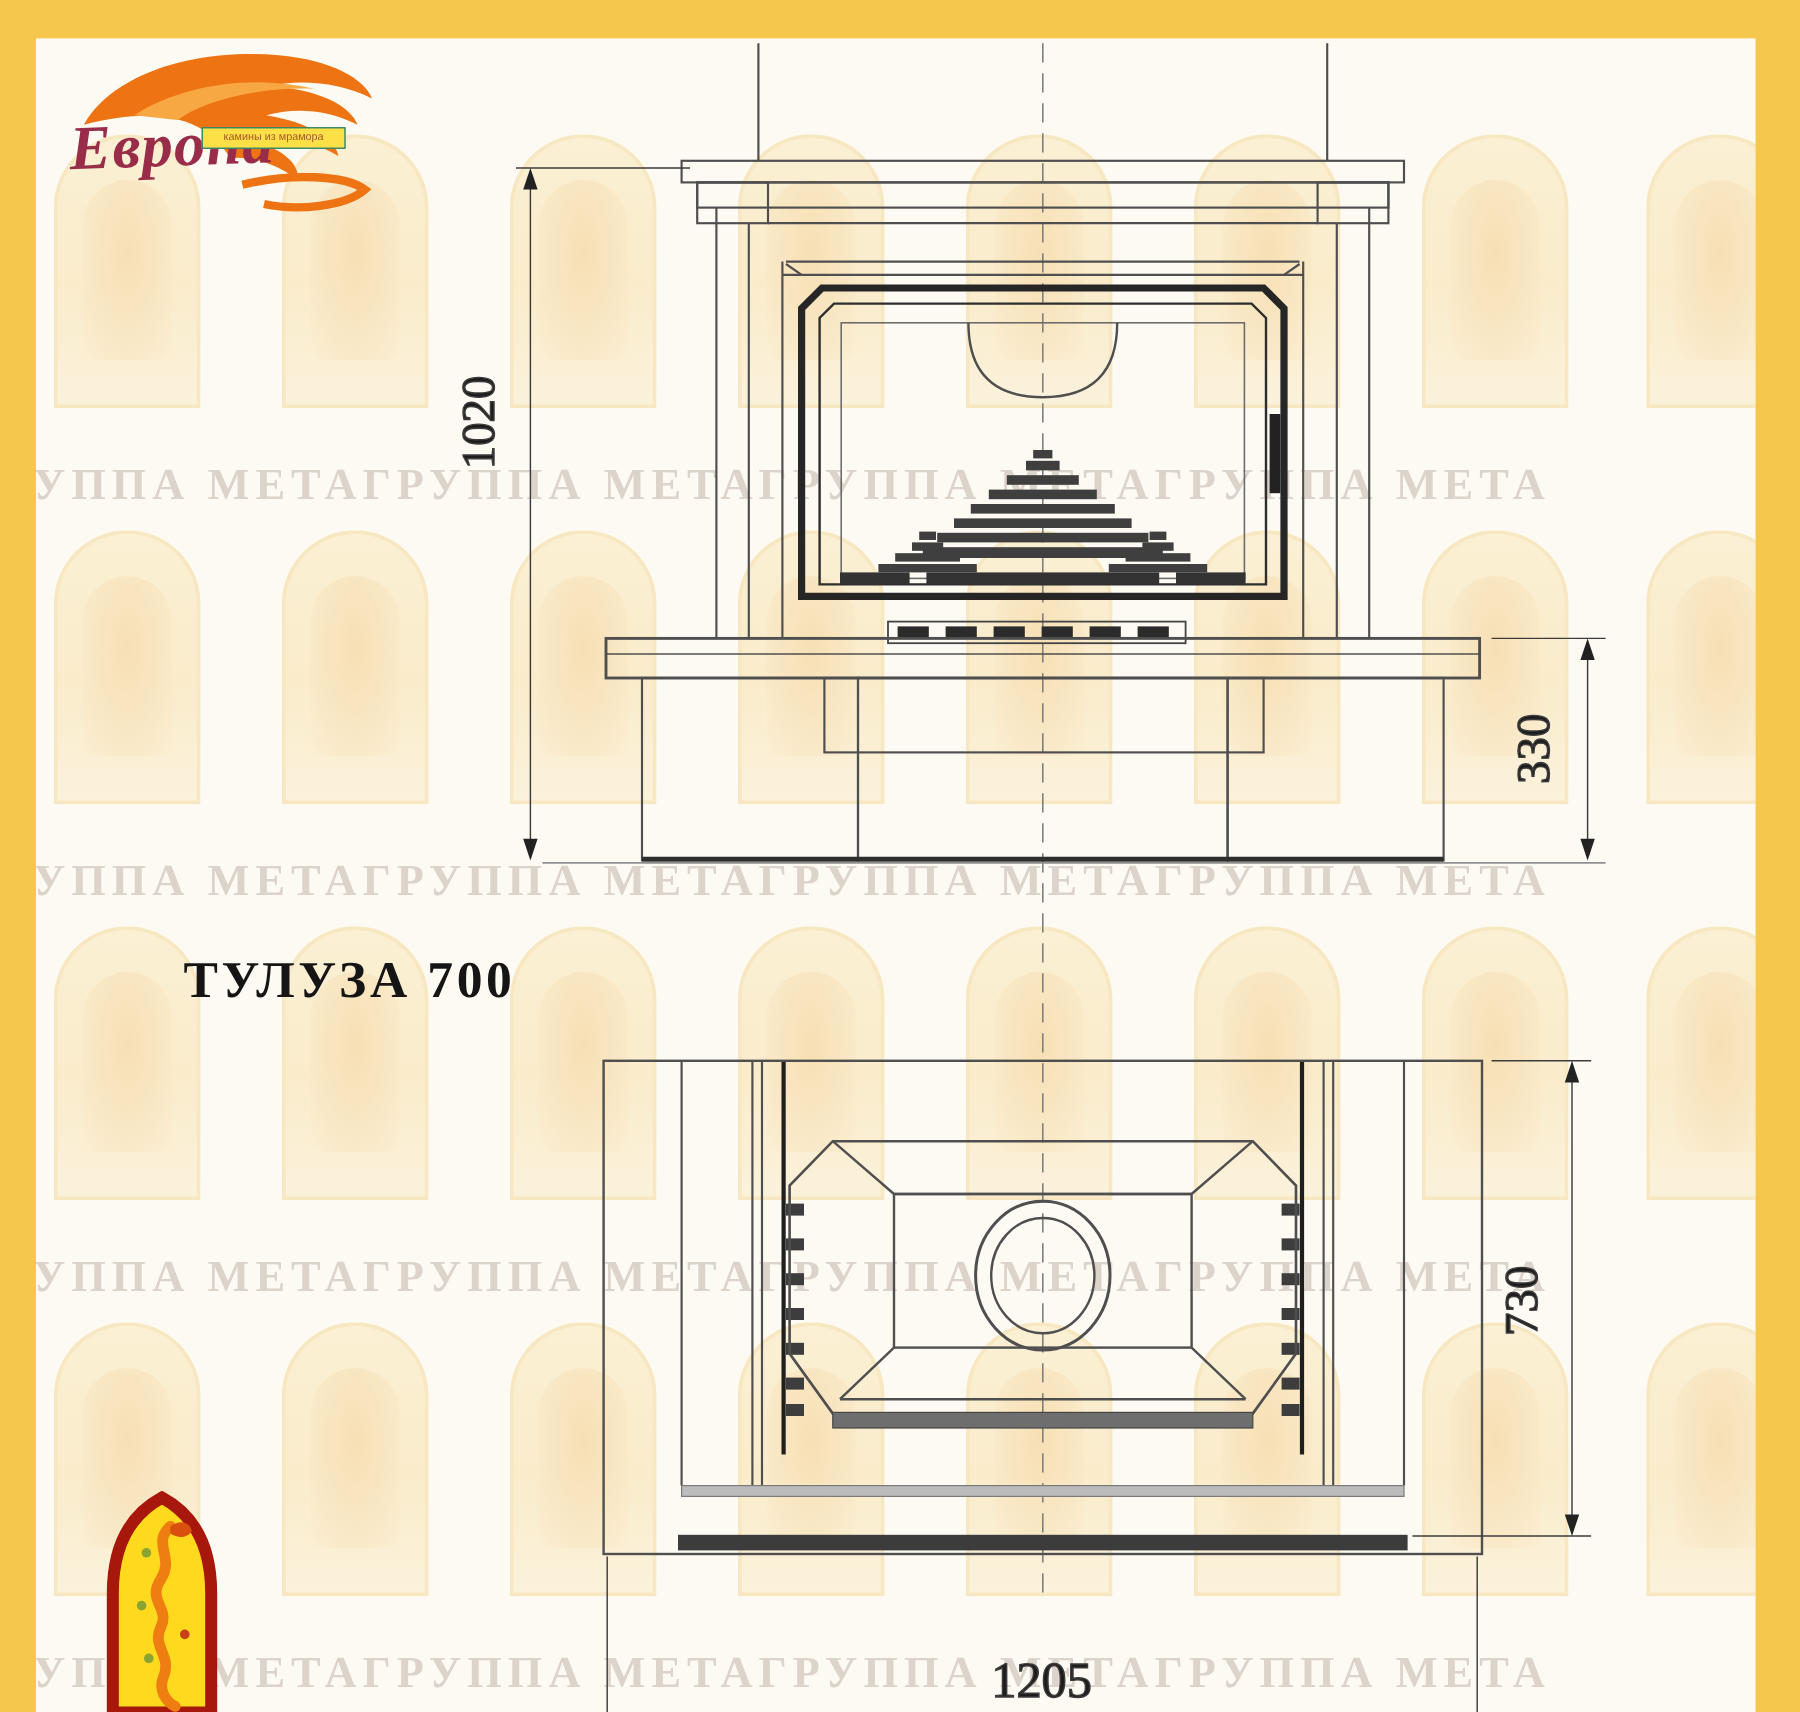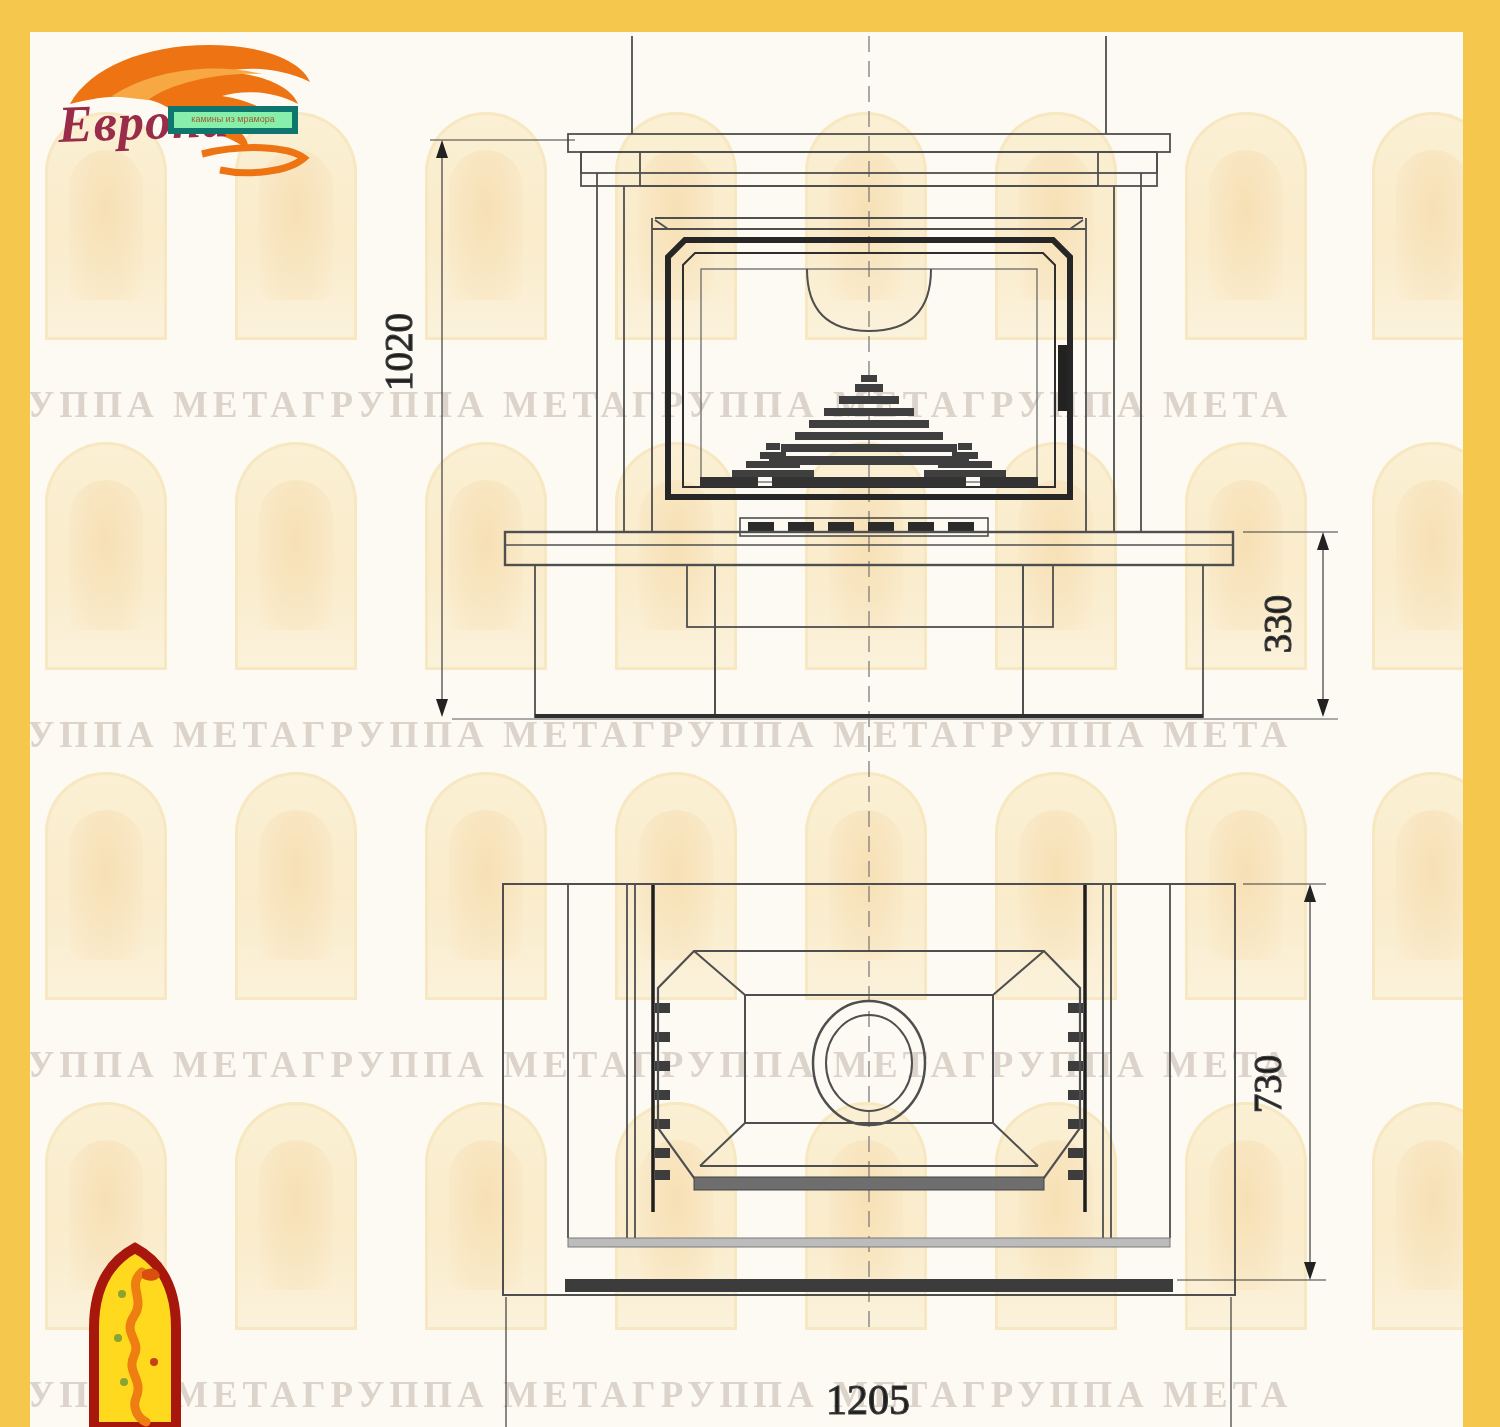--- a/index.html
+++ b/index.html
@@ -24,21 +24,21 @@
   
   .wm-band{position:absolute;left:-28px;width:1560px;white-space:nowrap;overflow:hidden;
         font-weight:bold;font-size:37px;letter-spacing:5px;color:rgba(173,152,142,.40);
         font-family:"Liberation Serif",serif;}
 
   
   #logo{position:absolute;left:52px;top:26px;width:260px;height:165px;}
   #logo .word{position:absolute;left:6px;top:66px;font-style:italic;font-weight:bold;
         font-size:52px;color:#992c48;transform:rotate(-2deg);letter-spacing:1px;}
   #logo .tagline{position:absolute;left:116px;top:80px;width:118px;height:16px;
-        background:#86efac;border:6px solid #0f766e;font-size:9px;line-height:15px;
+        background:#fde047;border:1px solid #0f766e;font-size:9px;line-height:15px;
         text-align:center;color:#a55a28;font-family:"Liberation Sans",sans-serif;}
 
   
   #title{position:absolute;left:153px;top:793px;font-size:43px;font-weight:bold;
         color:#151515;letter-spacing:3px;}
 
   svg text.dim{font-family:"Liberation Serif","DejaVu Serif",serif;font-size:39px;fill:#1d1d1d;}
 </style>
 </head>
 <body>
@@ -240,20 +240,21 @@
                C214,48 240,62 246,78 C220,64 190,64 170,70 C206,76 228,90 230,104
                C204,88 178,88 162,92 C186,100 198,112 196,124 C176,108 152,104 140,106
                C120,72 80,62 18,78 Z" fill="#ee7312"></path>
       <path d="M60,70 C100,44 160,36 210,48 C170,46 120,56 96,74 Z" fill="#f7a843"></path>
       <path d="M150,128 C190,118 236,120 252,132 C236,146 196,150 168,144" fill="none" stroke="#ee7312" stroke-width="7"></path>
     </svg>
     <div class="word">Европа</div>
     <div class="tagline">камины из мрамора</div>
   </div>
 
+  <div id="title">ТУЛУЗА 700</div>
 
   <svg width="102" height="185" style="position:absolute;left:84px;top:1242px">
     <path d="M51,6 Q10,28 10,86 V185 H92 V86 Q92,28 51,6 Z" fill="#ffd91e" stroke="#a8170c" stroke-width="10"></path>
     <path d="M58,30 C42,44 62,56 50,74 C38,92 58,98 50,114 C42,130 60,138 52,156 C48,166 54,176 62,180" fill="none" stroke="#ee7d12" stroke-width="9" stroke-linecap="round"></path>
     <path d="M58,30 C66,24 74,26 76,34 C72,40 64,40 58,36 Z" fill="#d94f0e"></path>
     <circle cx="38" cy="52" r="4" fill="#8aa432"></circle>
     <circle cx="34" cy="96" r="4" fill="#8aa432"></circle>
     <circle cx="40" cy="140" r="4" fill="#8aa432"></circle>
     <circle cx="70" cy="120" r="4" fill="#c8401a"></circle>
   </svg>

